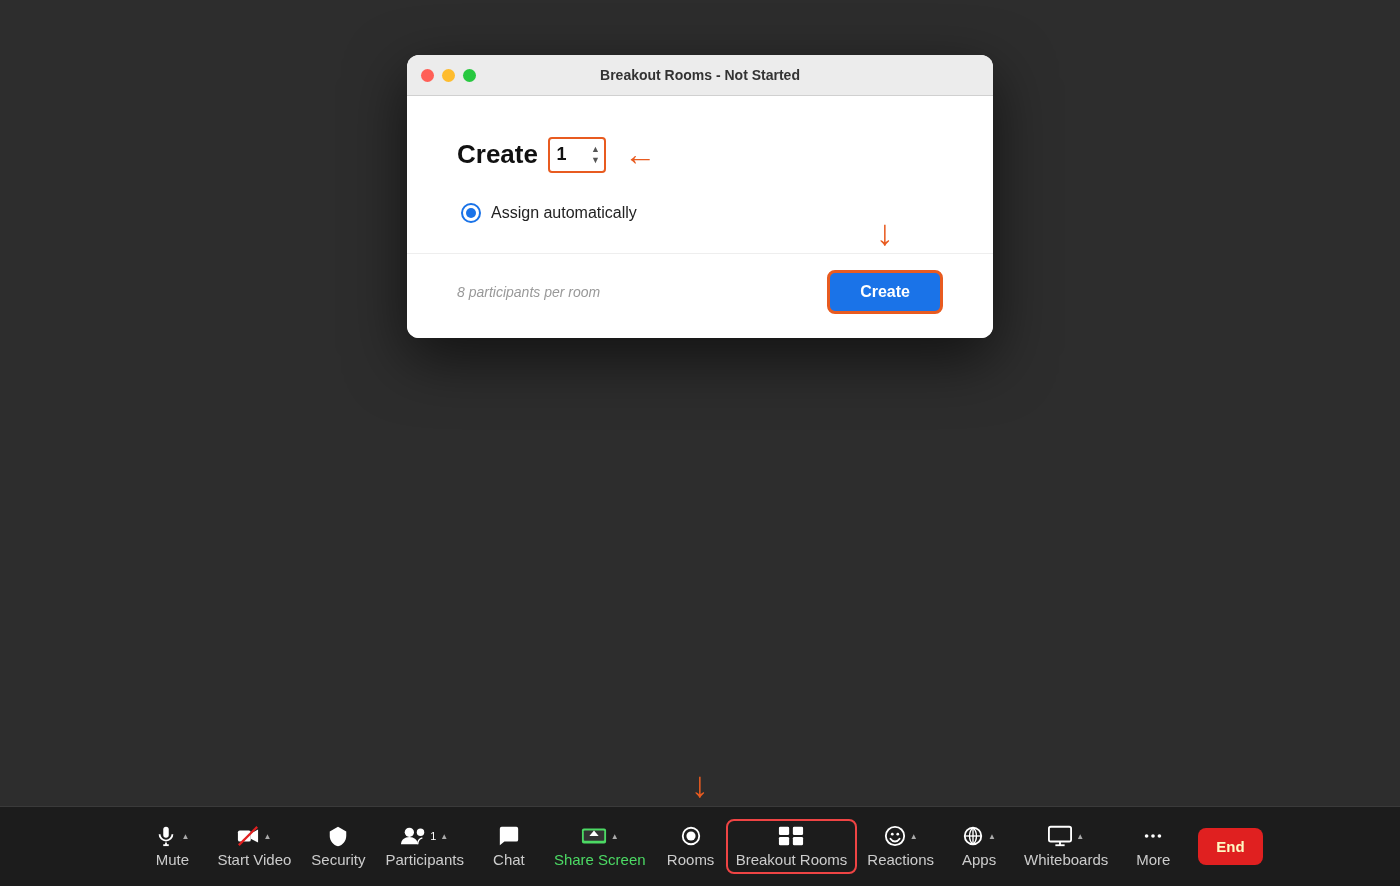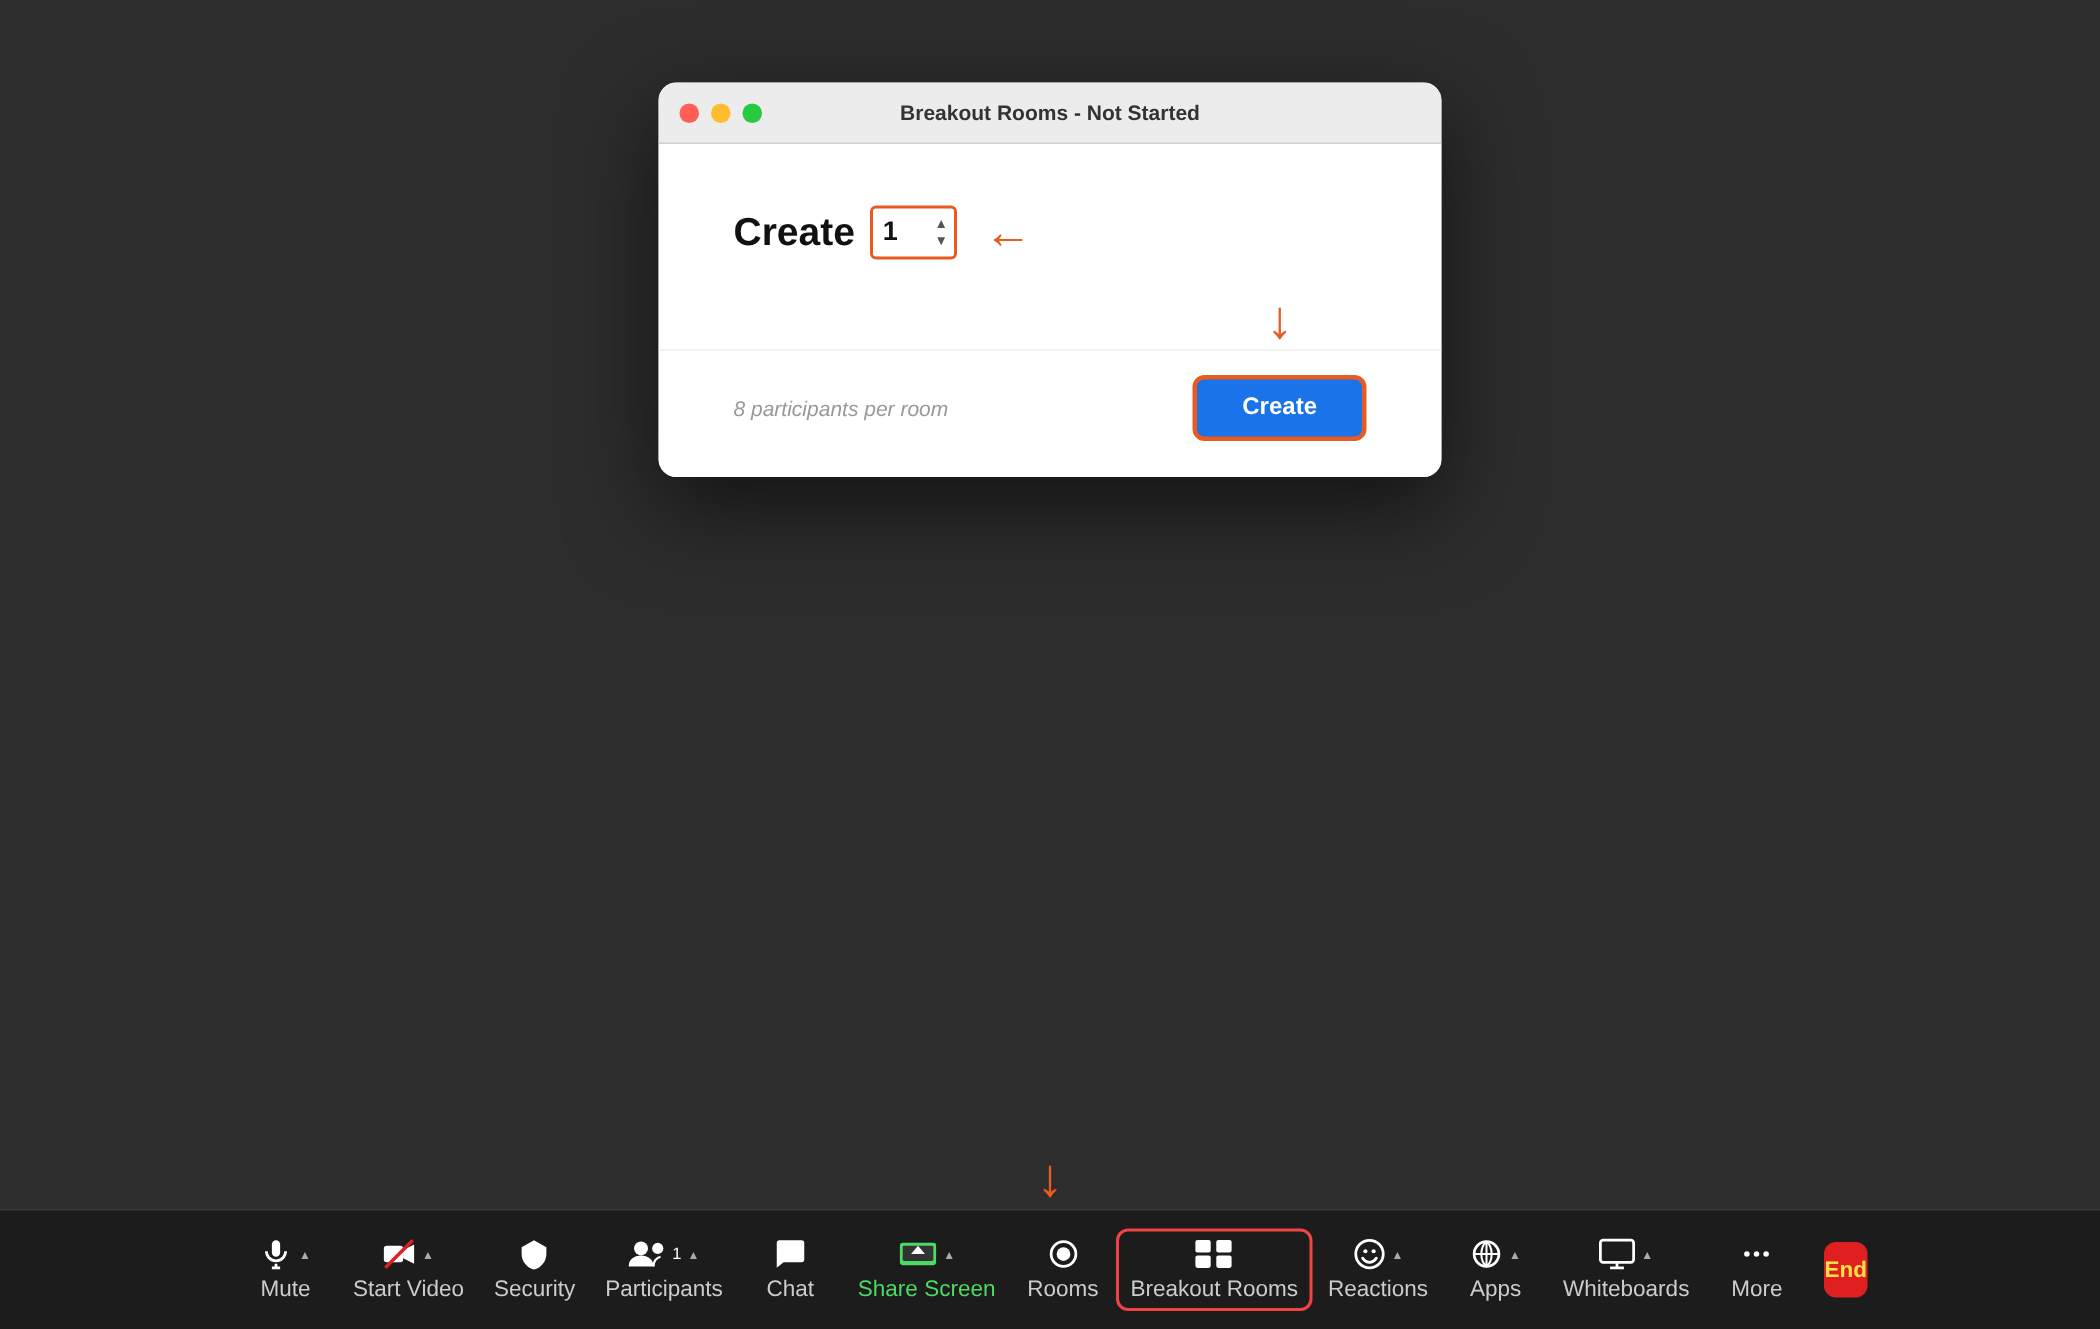--- a/index.html
+++ b/index.html
@@ -65,37 +65,37 @@
     
     .toolbar-item.highlighted {
       border: 2px solid #ef4444;
       border-radius: 8px;
       padding: 4px 8px;
     }
 
     
     .end-button {
       background: #e02020;
-      color: #fde047;
+      color: #fef9c3;
       border: none;
       border-radius: 8px;
-      padding: 10px 0;
+      padding: 10px 18px;
       font-size: 15px;
       font-weight: 600;
       cursor: pointer;
       margin-left: 10px;
     }
 
     
     .modal-container {
       position: absolute;
       top: 55px;
       left: 50%;
       transform: translateX(-50%);
-      width: 522px;
+      width: 586px;
       background: #f5f5f5;
       border-radius: 12px;
       box-shadow: 0 20px 60px rgba(0,0,0,0.6);
       overflow: hidden;
     }
 
     .modal-titlebar {
       background: #ececec;
       border-bottom: 1px solid #d0d0d0;
       padding: 12px 16px;
@@ -310,20 +310,24 @@
         <input type="number" value="1" min="1" max="50" style="">
         <div class="stepper-buttons">
           <button class="stepper-btn">▲</button>
           <button class="stepper-btn">▼</button>
         </div>
       </div>
       <span class="arrow-annotation">←</span>
     </div>
 
     <div class="radio-options">
+      <label class="radio-item">
+        <div class="radio-circle selected"></div>
+        <span>Assign automatically</span>
+      </label>
     </div>
   </div>
 
   <div class="modal-footer">
     <span class="participants-text">8 participants per room</span>
     <div class="create-btn-wrapper">
       
       <div class="down-arrow-create">↓</div>
       <button class="create-btn">Create</button>
     </div>

